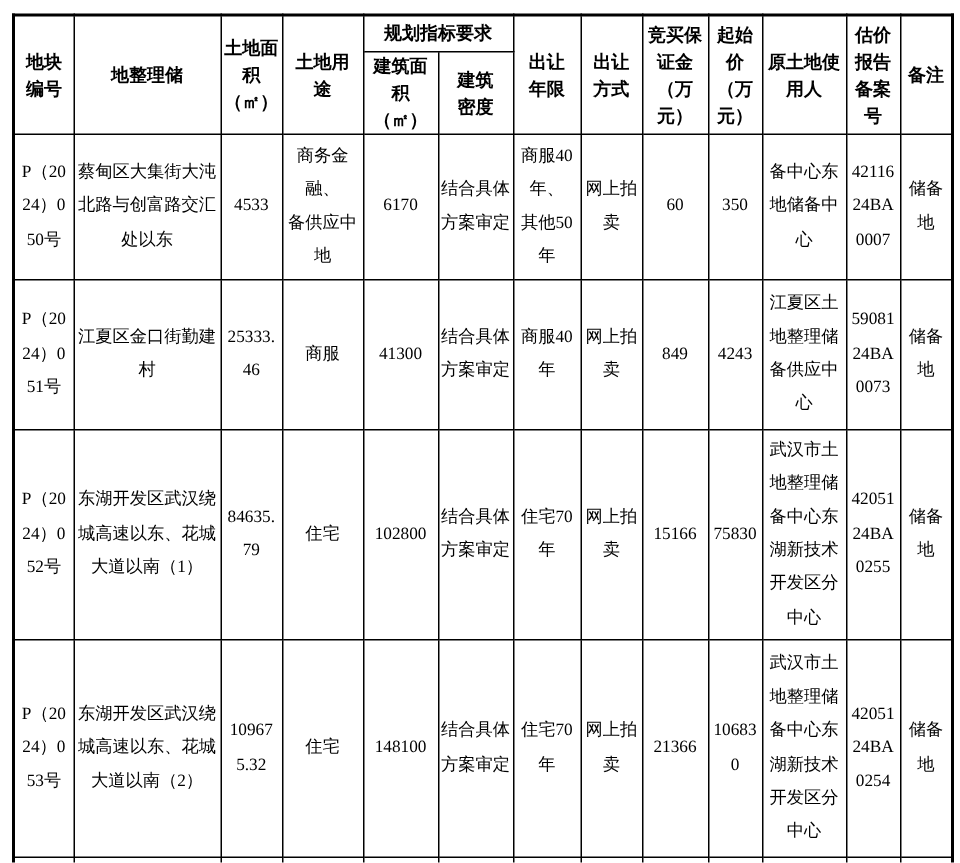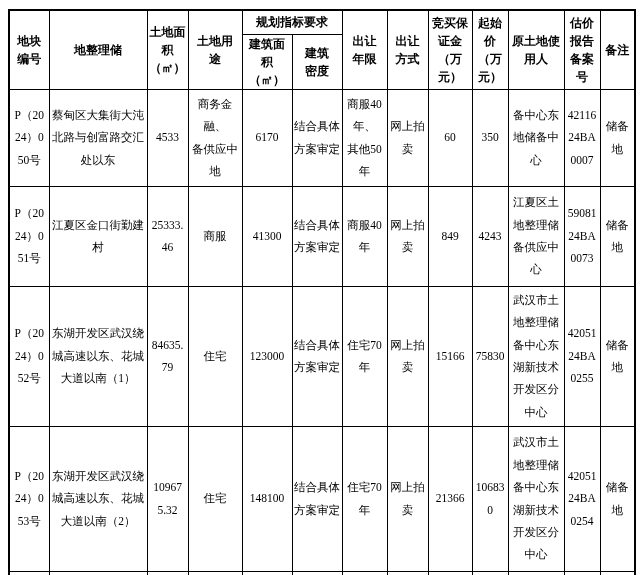--- a/index.html
+++ b/index.html
@@ -188,21 +188,21 @@
       <tr class="row-3">
         <td>P（20
 24）0
 52号</td>
         <td>东湖开发区武汉绕
 城高速以东、花城
 大道以南（1）</td>
         <td>84635.
 79</td>
         <td>住宅</td>
-        <td>123000</td>
+        <td>102800</td>
         <td>结合具体
 方案审定</td>
         <td>住宅70
 年</td>
         <td>网上拍
 卖</td>
         <td>15166</td>
         <td>75830</td>
         <td>武汉市土
 地整理储

